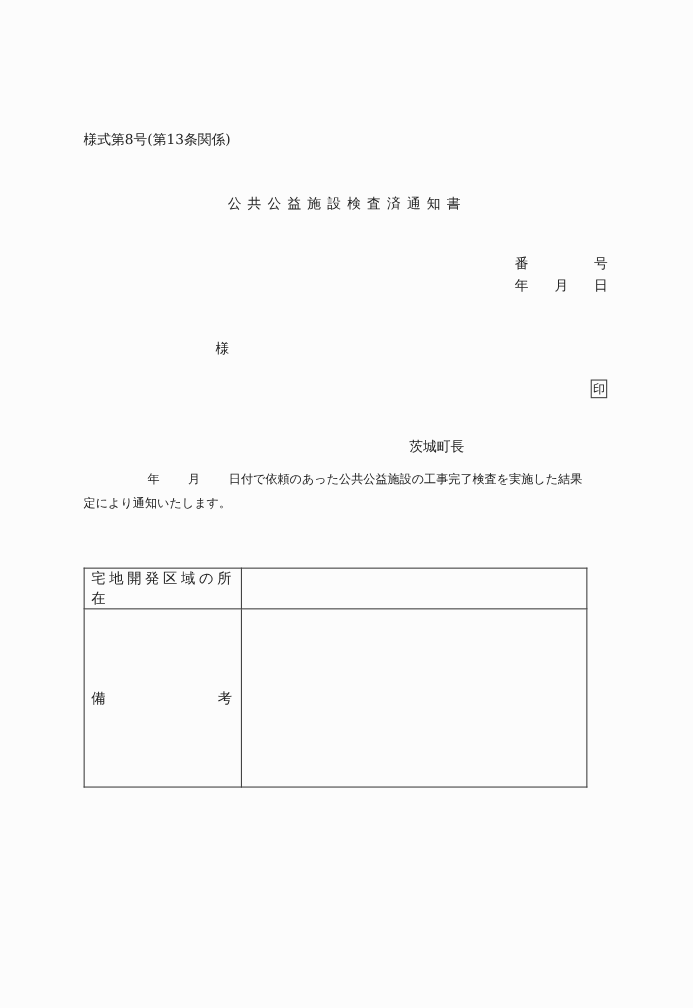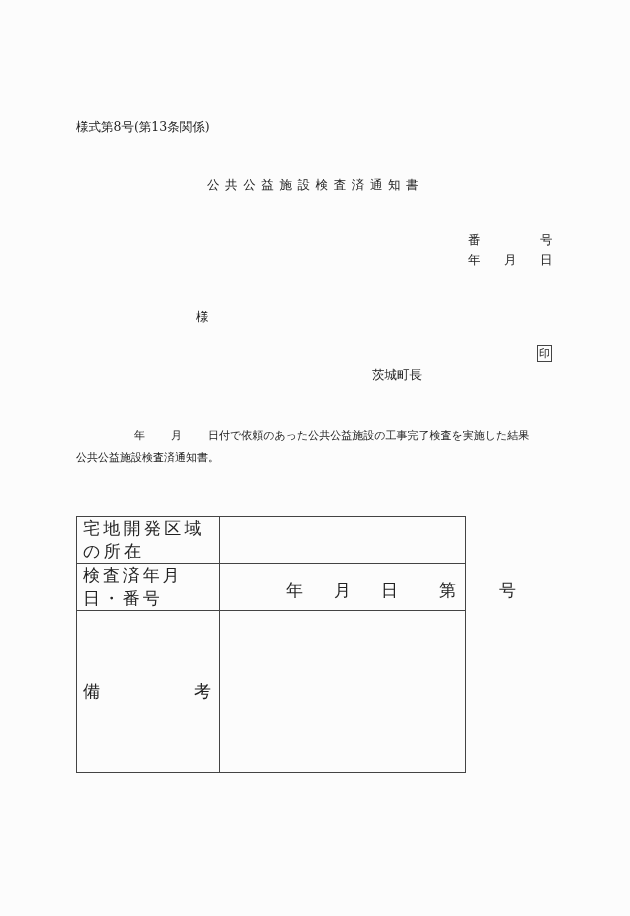--- a/index.html
+++ b/index.html
@@ -26,43 +26,43 @@
       letter-spacing: 5.6px;
       text-align: center;
     }
 
     .ref-block { left: 468px; top: 196px; width: 84px; font-size: 12.5px; }
     .ref-row { position: relative; height: 20px; }
     .ref-row span { position: absolute; top: 0; }
 
     .addressee { left: 196px; top: 273px; font-size: 12.5px; }
 
-    .sender { left: 372px; top: 331px; font-size: 12.5px; text-align: right; }
+    .sender { left: 372px; top: 362px; font-size: 12.5px; text-align: right; }
     .seal {
       position: absolute; left: 537px; top: 345px;
       width: 13px; height: 15px;
       border: 1px solid #444;
       font-size: 11px; line-height: 15px; text-align: center;
     }
 
     .body-text {
       position: absolute; left: 76px; top: 425px; width: 480px;
       font-size: 11px; line-height: 21.5px;
       white-space: normal;
     }
     .body-line { display: block; white-space: nowrap; }
     .body-line .gap1 { display: inline-block; width: 58px; }
     .body-line .gap2 { display: inline-block; width: 26px; }
     .body-line .gap3 { display: inline-block; width: 26px; }
 
     .info-table {
       position: absolute; left: 76px; top: 516px;
-      width: 390px;
+      width: 458px;
       border-collapse: collapse;
-      font-size: 17px;
+      font-size: 13px;
     }
     .info-table td {
       border: 1px solid #444;
       padding: 0;
       vertical-align: middle;
     }
     .info-table td.label {
       width: 134px;
       padding-left: 6px;
       padding-right: 2px;
@@ -99,44 +99,30 @@
   </div>
 </div>
 
 <div class="abs addressee">様</div>
 
 <div class="abs sender">茨城町長</div>
 <div class="seal">印</div>
 
 <div class="body-text">
   <span class="body-line"><span class="gap1"></span><span>年</span><span class="gap2"></span><span>月</span><span class="gap3"></span><span>日付で依頼のあった公共公益施設の工事完了検査を実施した結果</span></span>
-  <span class="body-line">公共公益施設検査済通知書。</span>
+  <span class="body-line">定により通知いたします。</span>
 </div>
 
 <table class="info-table">
   <tbody>
       <tr class="r1">
     <td class="label">
       <span class="spread-label">宅地開発区域の所在</span>
     </td>
     <td></td>
-  </tr>
-  <tr class="r3">
-    <td class="label">
-      <span class="spread-label" style="letter-spacing:2.9px">検査済年月日・番号</span>
-    </td>
-    <td>
-      <div class="date-fields">
-        <span style="left:66px">年</span>
-        <span style="left:114px">月</span>
-        <span style="left:161px">日</span>
-        <span style="left:219px">第</span>
-        <span style="left:279px">号</span>
-      </div>
-    </td>
   </tr>
   <tr class="r4">
     <td class="label">
       <div class="remarks-label">
         <span>備</span>
         <span>考</span>
       </div>
     </td>
     <td></td>
   </tr>

